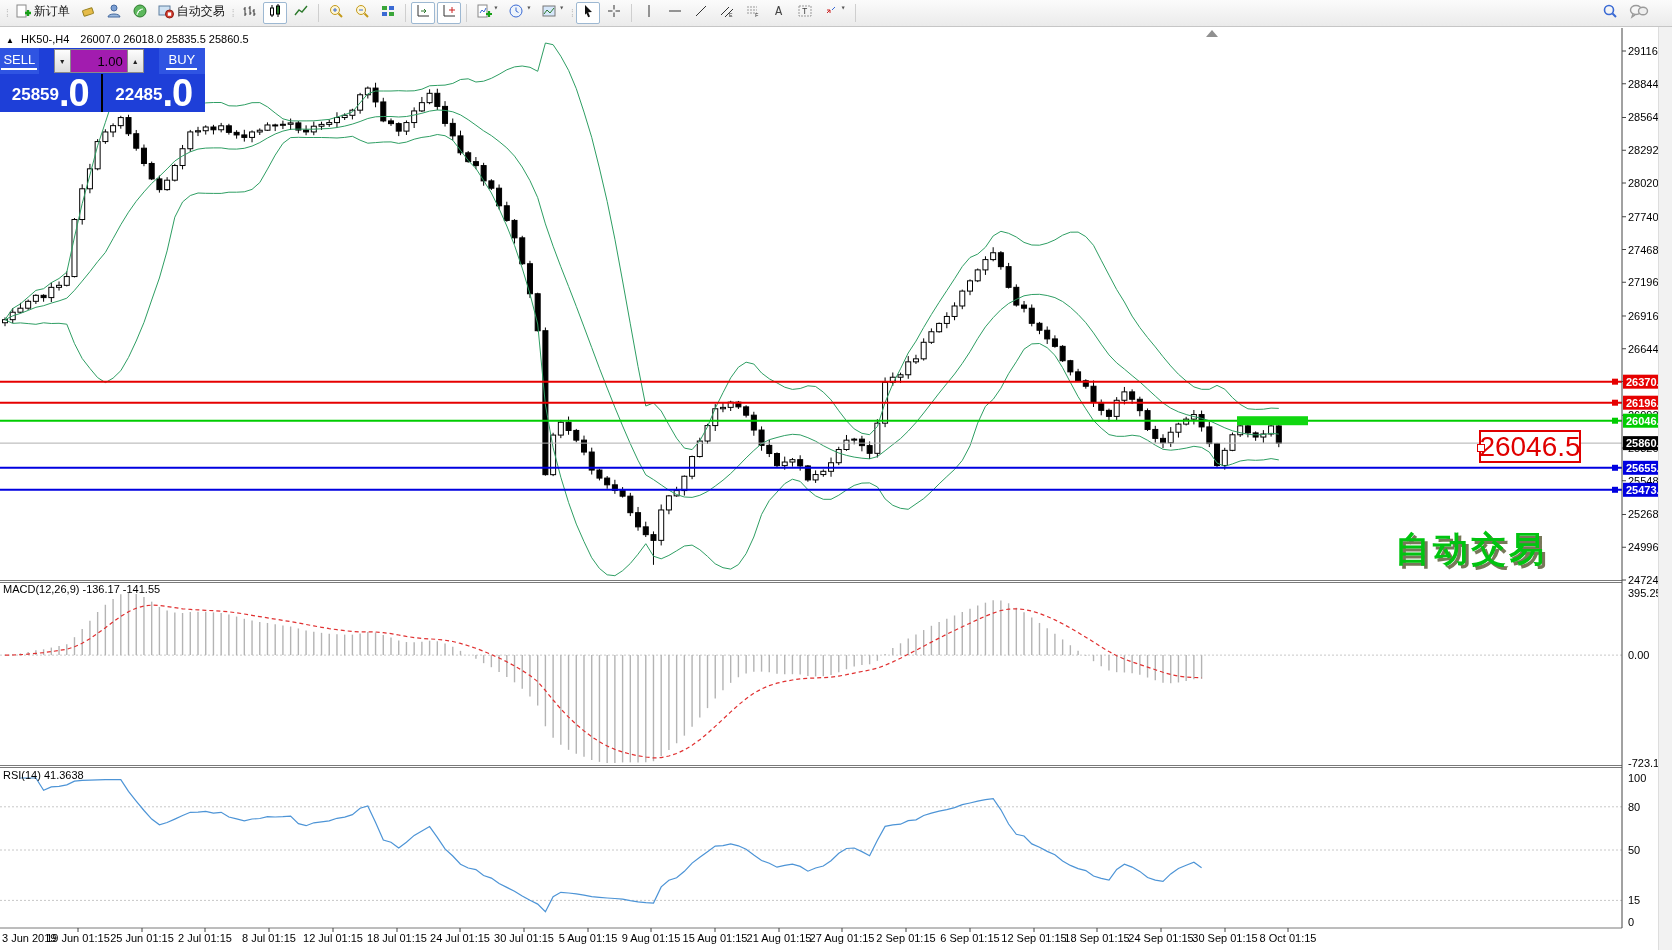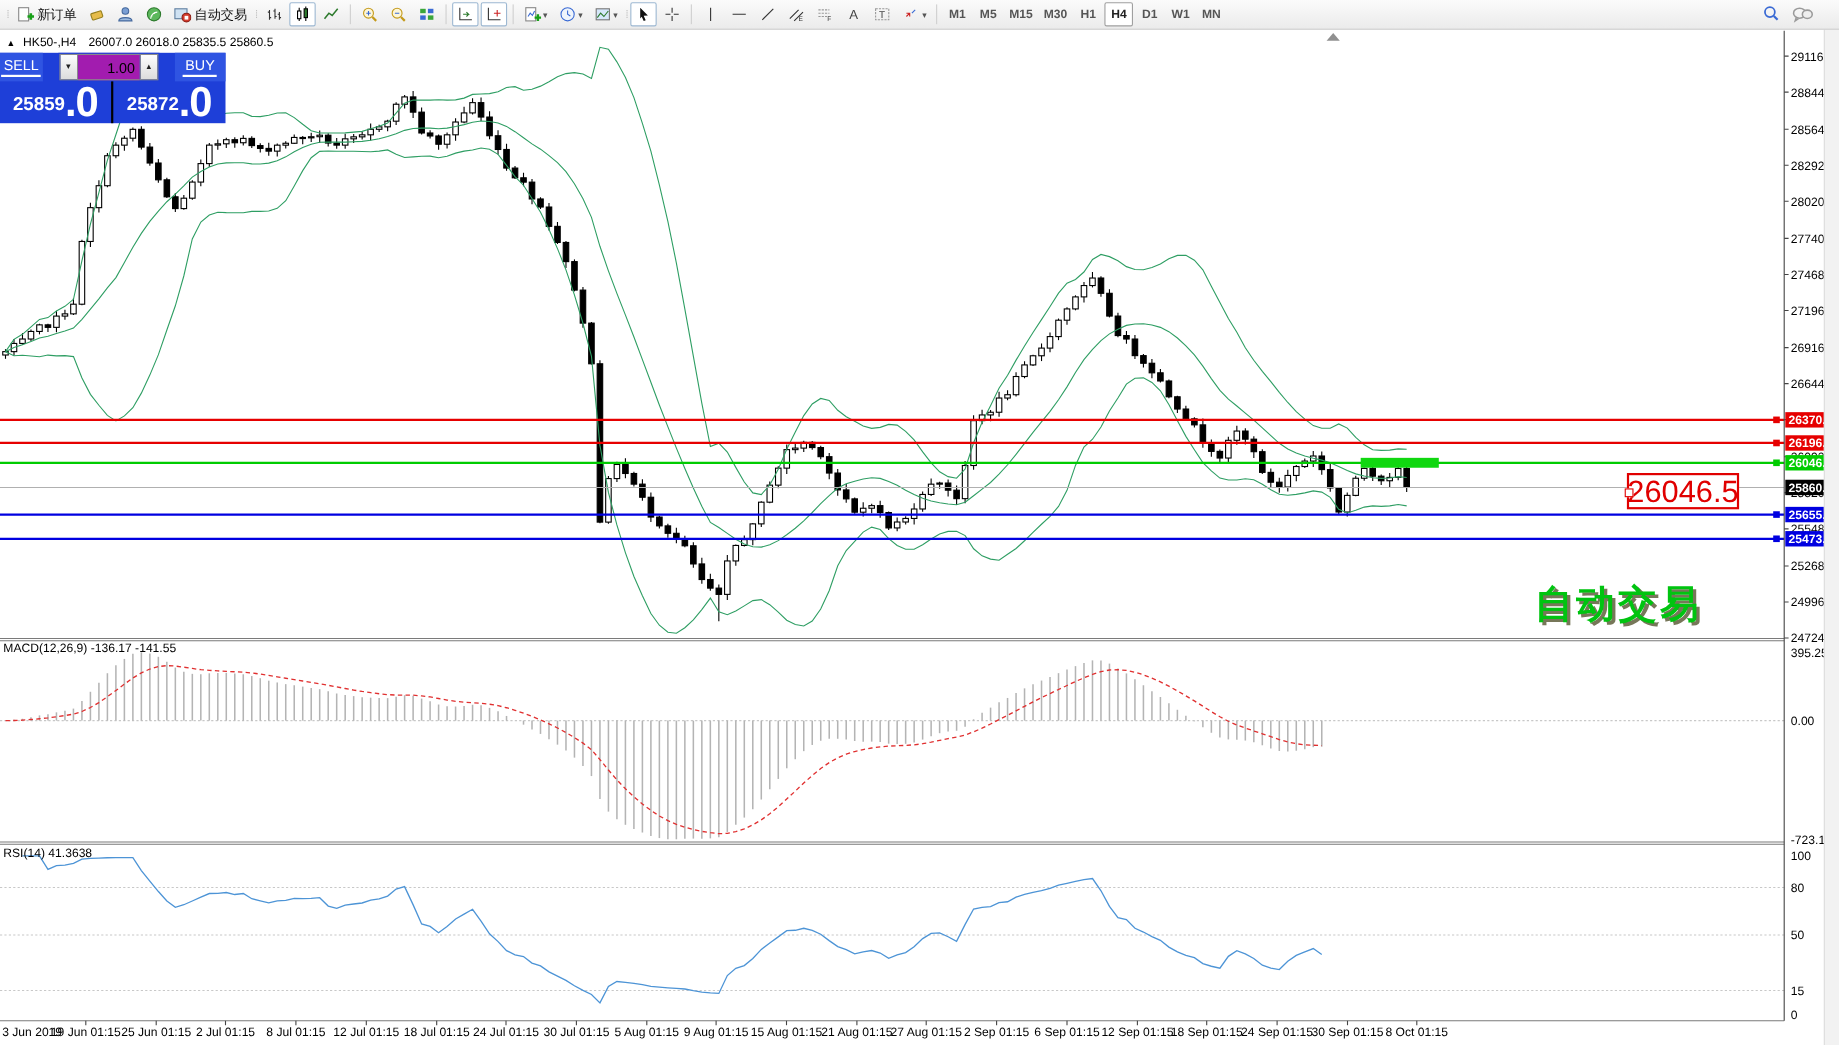--- a/index.html
+++ b/index.html
@@ -4,23 +4,23 @@
 <style>
   * { margin:0; padding:0; box-sizing:border-box; }
   html,body { width:1672px; height:950px; overflow:hidden; background:#fff;
               font-family:"Liberation Sans", sans-serif; }
   
   .toolbar { position:absolute; left:0; top:0; width:1672px; height:27px;
              background:linear-gradient(#fbfbfb,#ebebeb); border-bottom:1px solid #c6c6c6;
              display:flex; align-items:center; padding:0 4px; z-index:50; }
   .tgroup { display:flex; align-items:center; height:27px; }
   .grip { color:#c0c0c0; font-size:10px; margin:0 3px 0 2px; letter-spacing:-2px; }
-  .tbtn { min-width:24px; height:22px; display:flex; align-items:center; justify-content:center;
+  .tbtn { min-width:24px; height:22px; display:flex; align-items:flex-start; justify-content:center;
           margin:0 1px; border:1px solid transparent; border-radius:2px; color:#333;
-          font-size:11px; cursor:default; padding:0 3px; }
+          font-size:11px; cursor:default; padding:0 3px;font-family:Liberation Mono, monospace; }
   .tbtn.active { background:#fff; border-color:#9db8d2; }
   .tbtn svg { display:block; }
   .tlabel { font-size:12px; color:#111; margin-left:3px; }
   .vsep { width:1px; height:18px; background:#cfcfcf; margin:0 4px; }
   .caret { font-size:8px; color:#555; margin-left:2px; }
   .tf { font-size:11px; font-weight:bold; color:#555; min-width:26px; }
   .tf.active { background:#fff; border-color:#a0a0a0; color:#222; }
   .tb-right { margin-left:auto; display:flex; align-items:center; margin-right:14px; }
   
   .chart-area { position:absolute; left:0; top:27px; width:1672px; height:923px; background:#fff; }
@@ -247,31 +247,20 @@
     </div>
     <div class="tbtn">
       <svg width="16" height="16">
           <path d="M4 10l3-3m0 3V7H4" stroke="#c22" fill="none"></path>
           <path d="M12 4l-3 3" stroke="#3a6ad4"></path>
         </svg>
       <span class="caret">▾</span>
     </div>
   </div>
   <span class="vsep"></span>
-  <div class="tgroup" id="tf-group">
-      <div class="tbtn tf">M1</div>
-      <div class="tbtn tf">M5</div>
-      <div class="tbtn tf">M15</div>
-      <div class="tbtn tf">M30</div>
-      <div class="tbtn tf">H1</div>
-      <div class="tbtn tf active">H4</div>
-      <div class="tbtn tf">D1</div>
-      <div class="tbtn tf">W1</div>
-      <div class="tbtn tf">MN</div>
-    </div>
   <div class="tb-right">
     <div class="tbtn">
       <svg width="18" height="18">
           <circle cx="8" cy="7" r="4.5" fill="none" stroke="#3a6ad4" stroke-width="1.6"></circle>
           <path d="M11.5 10.5L15 14" stroke="#3a6ad4" stroke-width="2"></path>
         </svg>
     </div>
     <div class="tbtn">
       <svg width="20" height="16">
           <ellipse cx="7" cy="7" rx="5.5" ry="4.5" fill="none" stroke="#9a9a9a" stroke-width="1.4"></ellipse>
@@ -925,21 +914,21 @@
       <div class="tp-btn tp-buy">
           <span>BUY</span>
         </div>
     </div>
     <div class="tp-row2">
       <div class="tp-price left">
         <span class="tp-main">25859</span>
         <span class="tp-frac">.0</span>
       </div>
       <div class="tp-price">
-        <span class="tp-main">25872</span>
+        <span class="tp-main">22485</span>
         <span class="tp-frac">.0</span>
       </div>
     </div>
   </div>
 
   <div class="big-callout">26046.5</div>
   <div class="cn-note">自动交易</div>
   <div class="right-strip"></div>
 </div>
 

